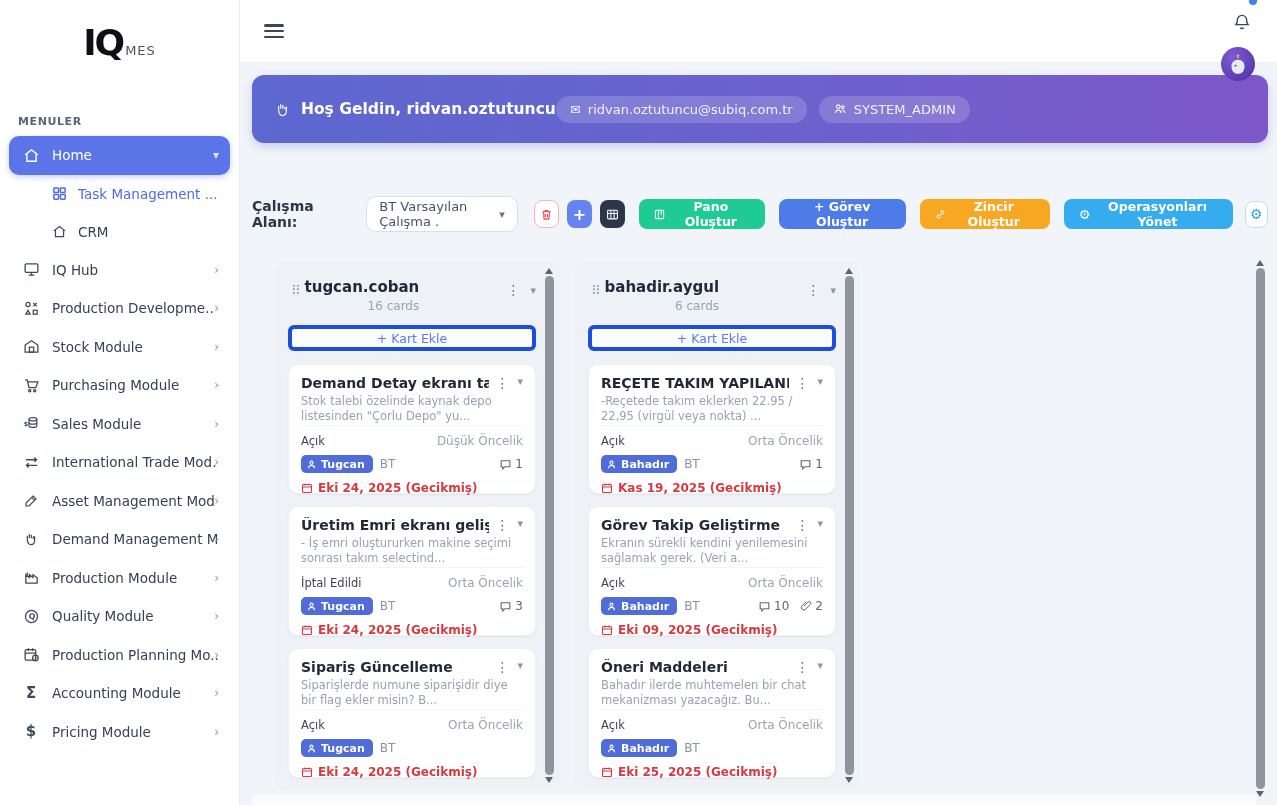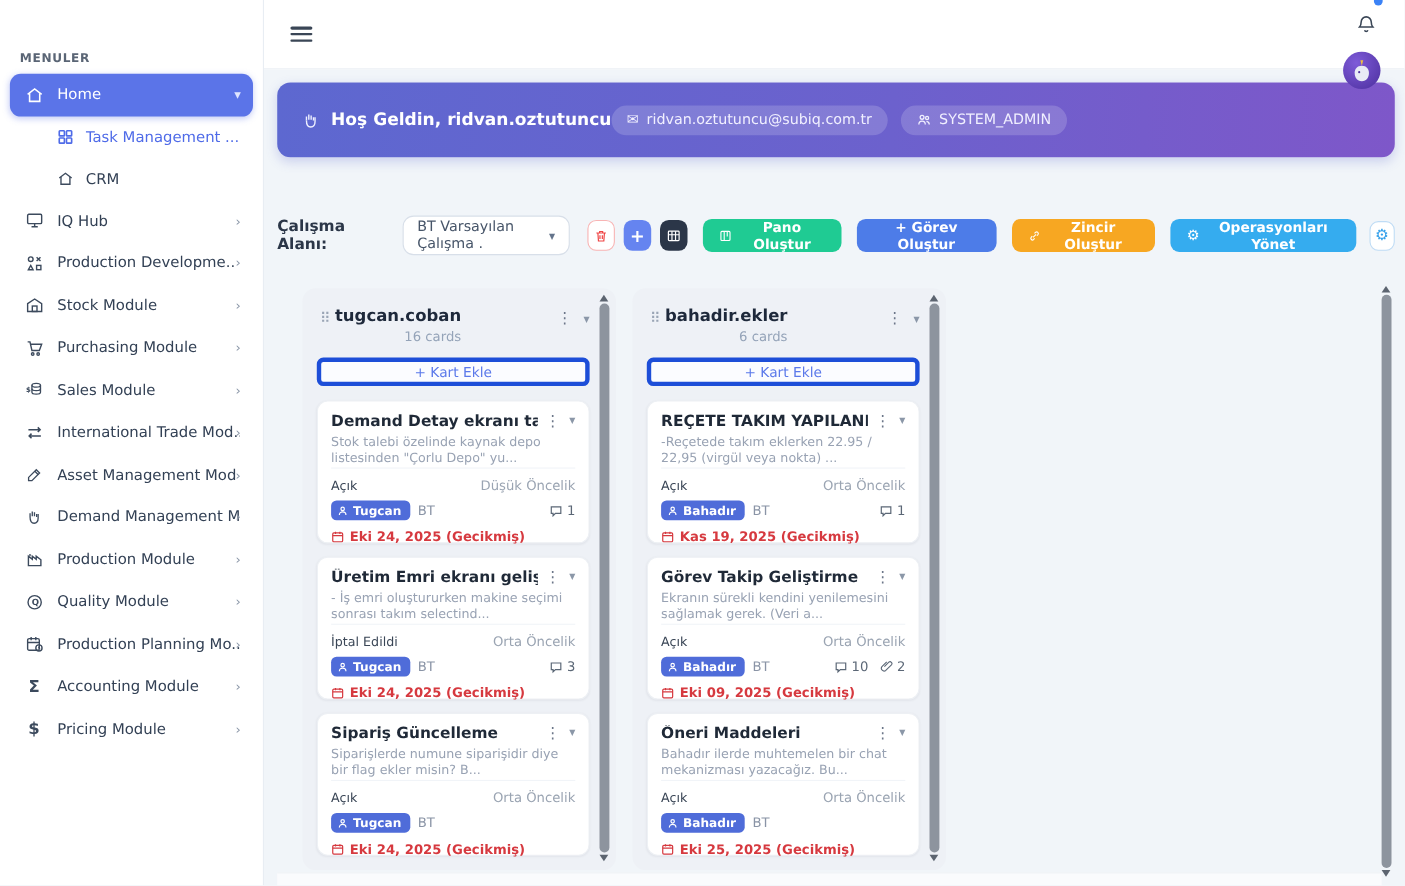--- a/index.html
+++ b/index.html
@@ -97,20 +97,23 @@
   .vscroll .arr.down { border-top:6px solid #5c6470; margin-top:2px; }
   .vscroll .thumb { flex:1; width:9px; background:#8d949e; border-radius:6px; }
   .col-vscroll { right:5px; top:6px; bottom:8px; }
   .page-vscroll { right:2px; top:8px; bottom:8px; }
   .hscroll-track { position:absolute; left:252px; width:1004px; bottom:0; height:12px; background:#fafbfd; border-top:1px solid #eef2f6; }
 </style>
 </head>
 <body>
 
 <div class="sidebar">
+  <div class="logo-wrap">
+    <span class="logo-main">IQ</span><span class="logo-suffix">MES</span>
+  </div>
   <div class="menu-section">MENULER</div>
   <div class="menu">
 
     <div class="mitem active">
       <span class="mi">
           <svg width="17" height="17" viewBox="0 0 24 24" fill="none" stroke="currentColor" stroke-width="2">
             <path d="M3 11 L12 4 L21 11"></path>
             <path d="M5.5 9.5 V20 H18.5 V9.5"></path>
           </svg>
         </span>
@@ -521,21 +524,21 @@
         <span class="arr up"></span>
         <span class="thumb"></span>
         <span class="arr down"></span>
       </div>
   </div>
 
   <div class="kcolumn c1">
     <div class="col-head">
       <span class="drag-handle">⠿</span>
       <div>
-        <div class="col-name">bahadir.ekler</div>
+        <div class="col-name">bahadir.aygul</div>
         <div class="col-count">6 cards</div>
       </div>
       <div class="col-actions">
         <span class="kebab">⋮</span>
         <span class="chev-down">▾</span>
       </div>
     </div>
     <div class="add-card">+ Kart Ekle</div>
 
     <div class="card">

